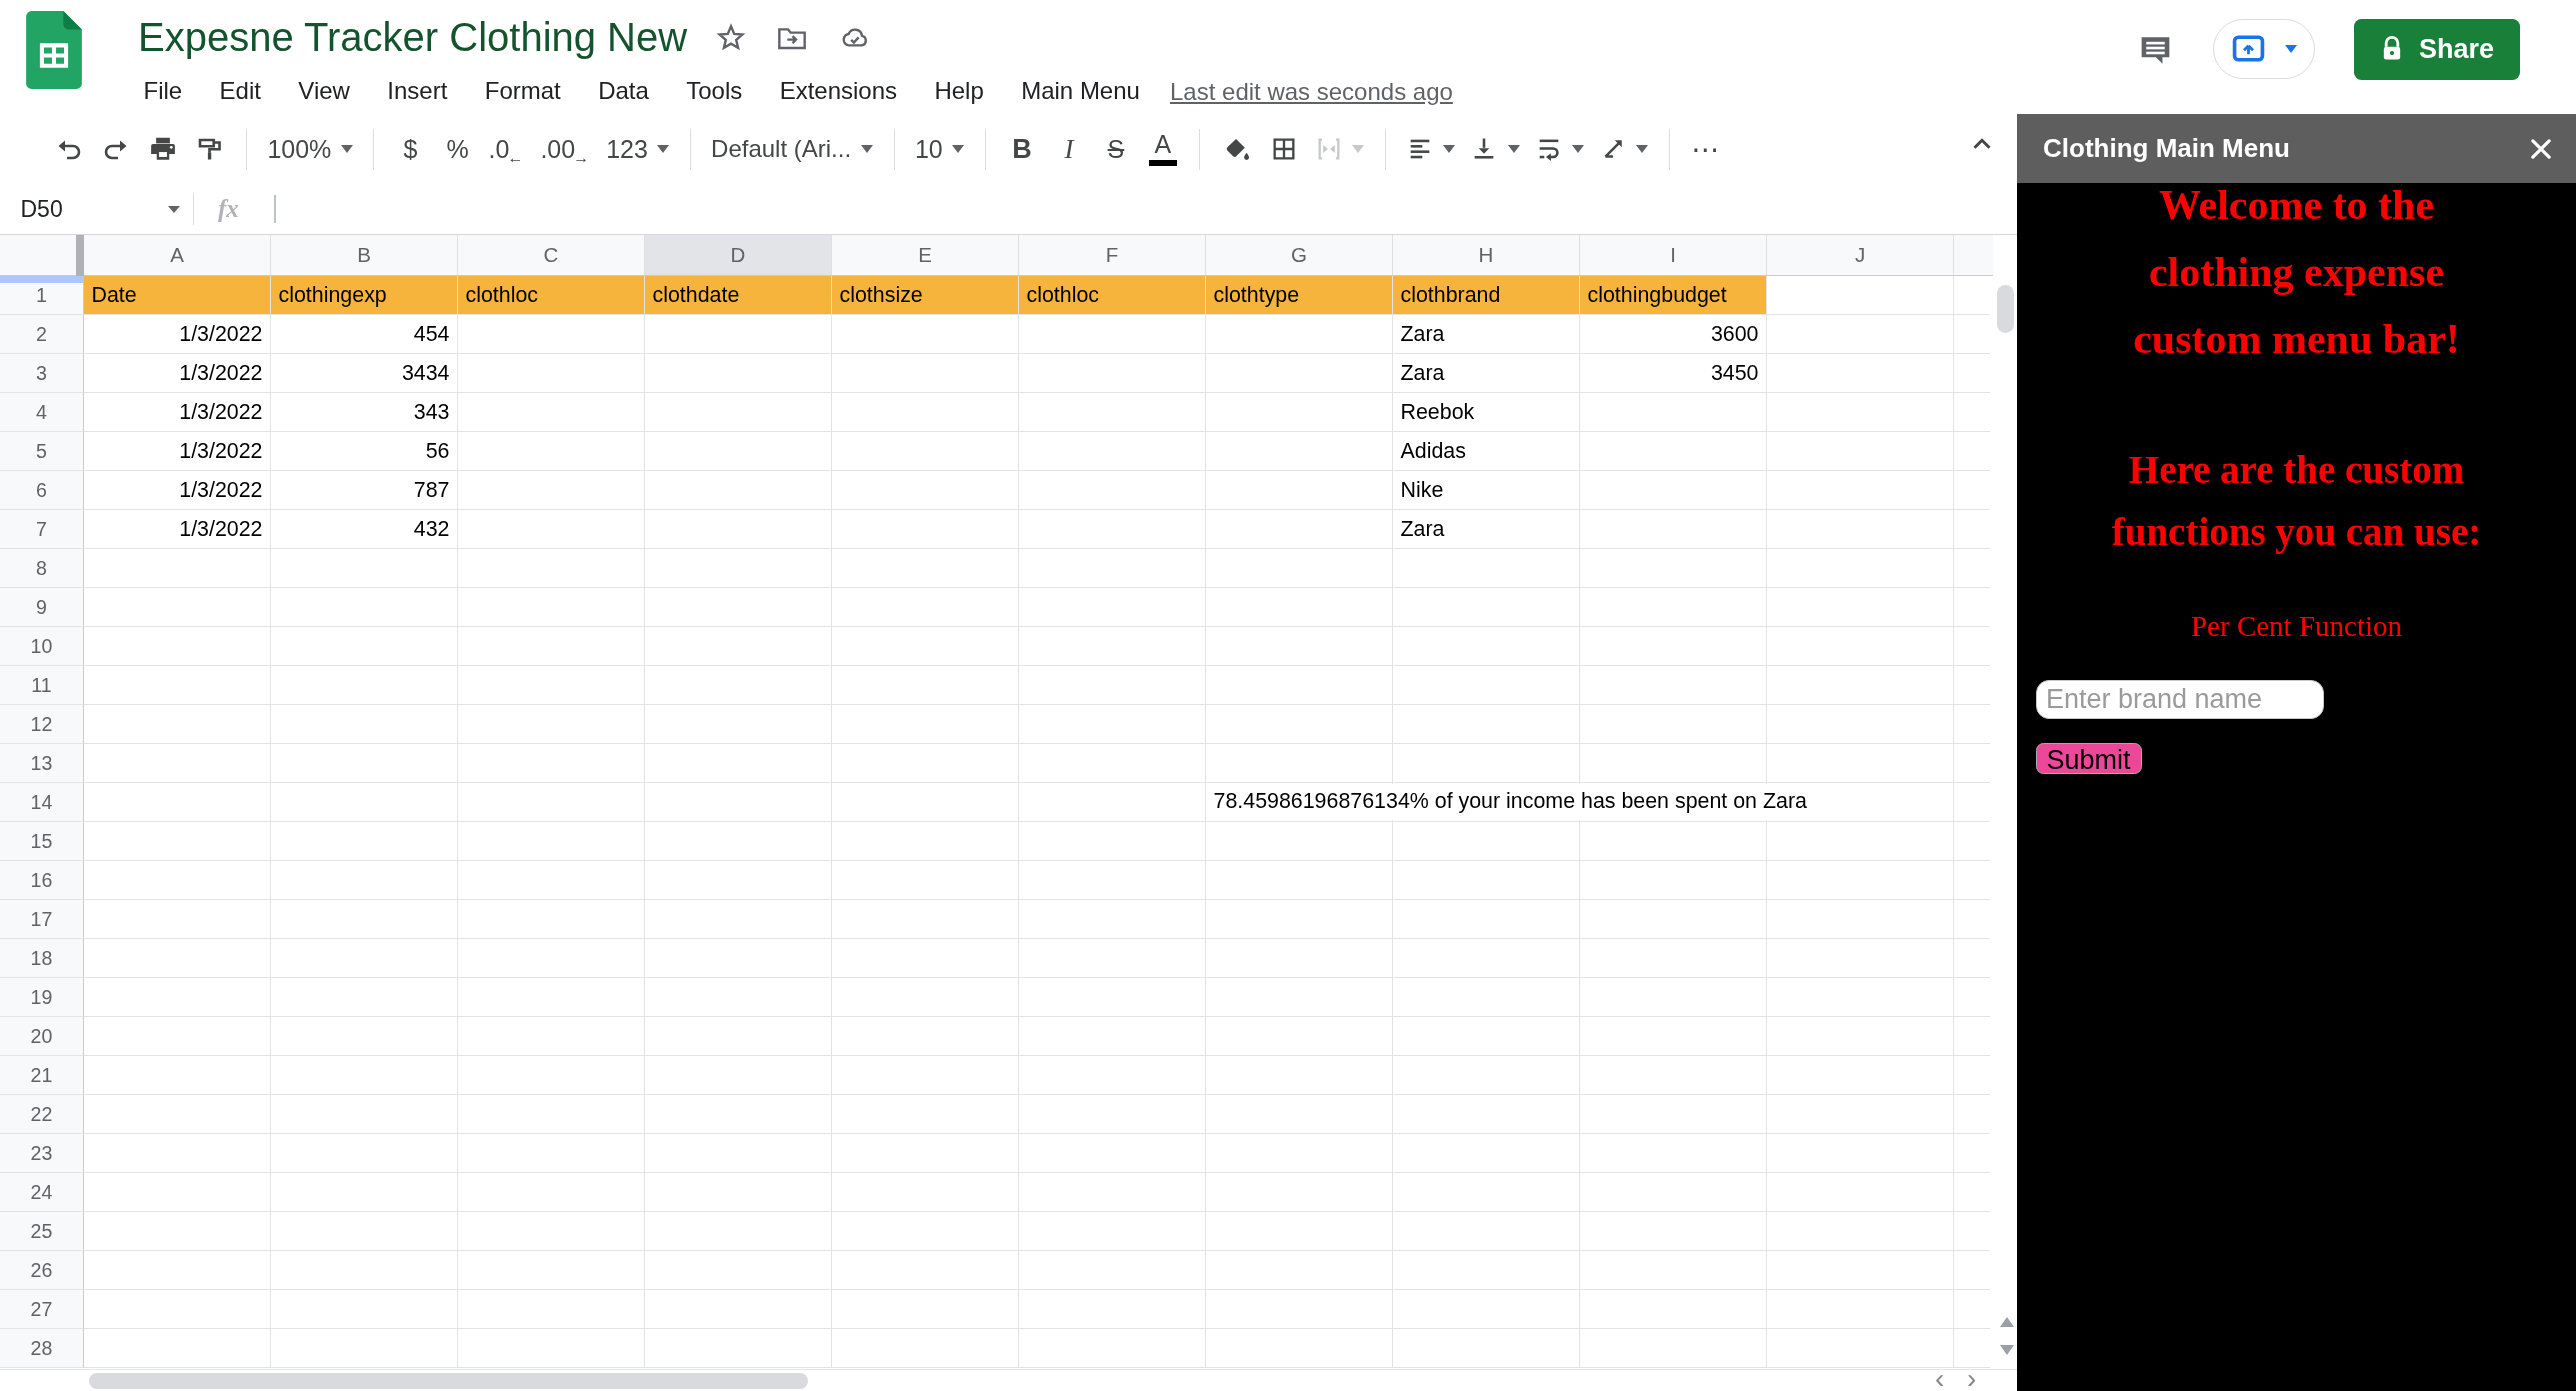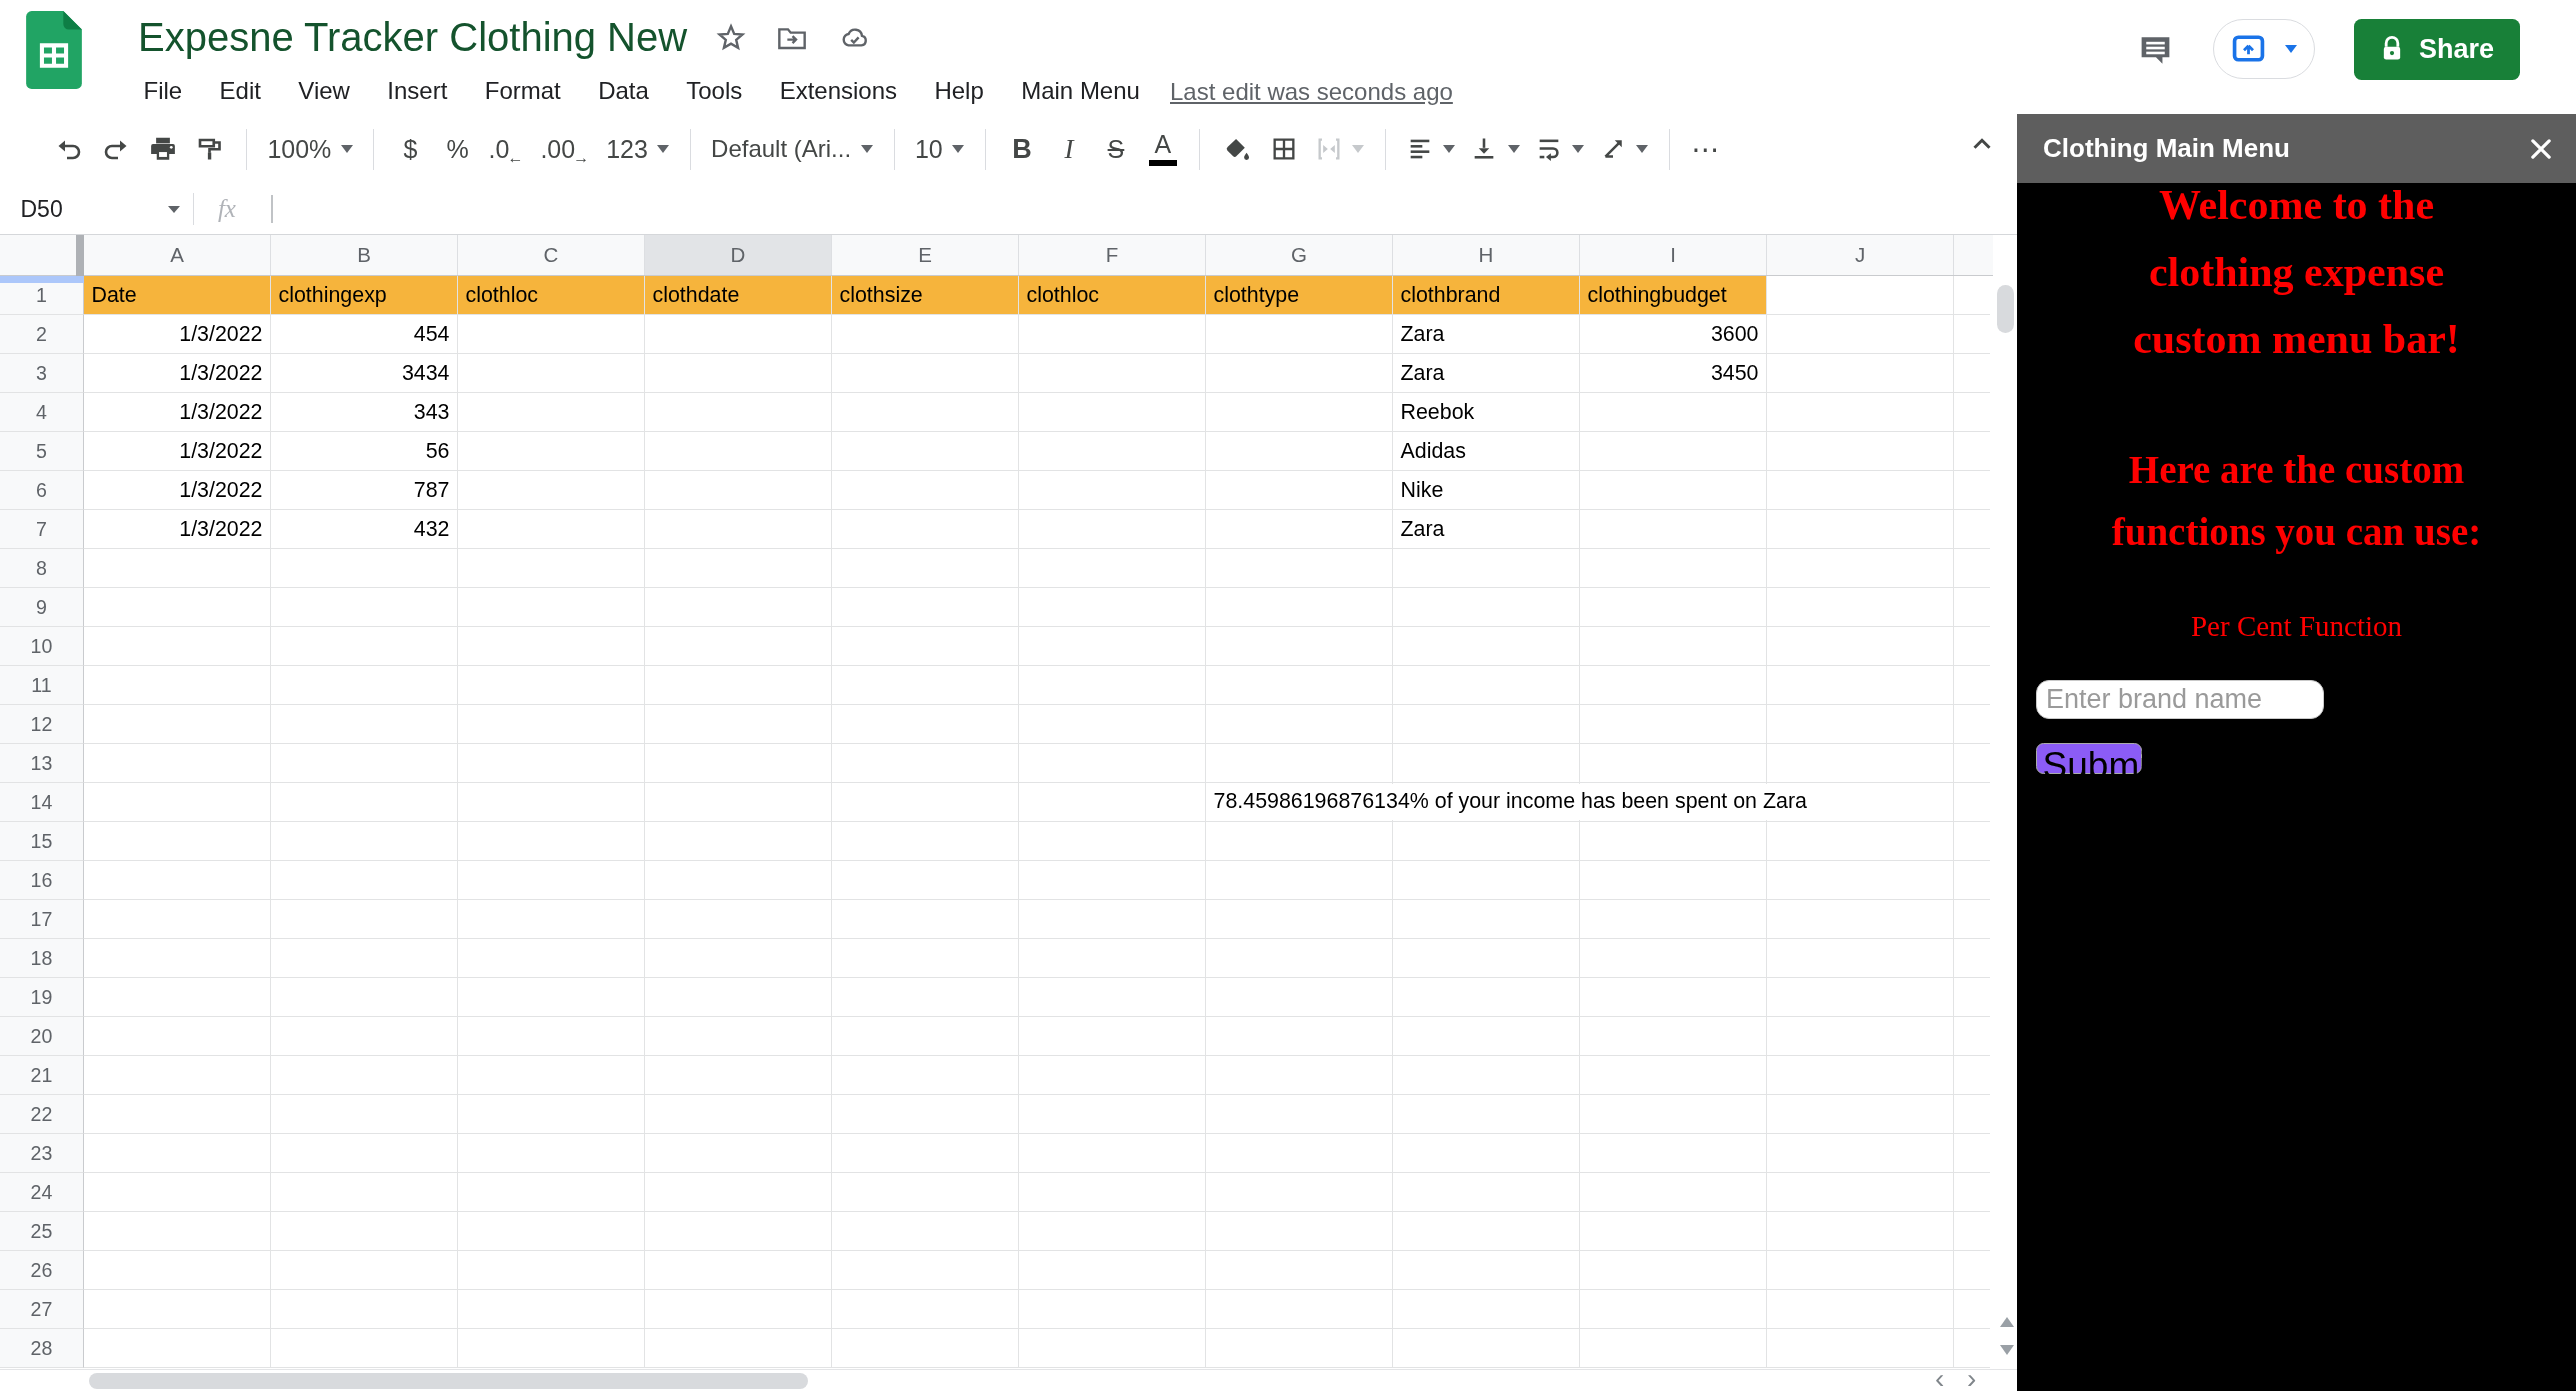--- a/index.html
+++ b/index.html
@@ -42,21 +42,21 @@
   #more-dots{font-size:28px;letter-spacing:1.9px;}
   #collapse-btn{left:1967px;top:129px;}
 
   
   #formulabar{left:0;top:184px;width:2017px;height:50px;border-bottom:0.9px solid #D5D7DA;
        display:flex;align-items:center;background:#fff;}
   #namebox{width:193px;height:100%;display:flex;align-items:center;box-sizing:border-box;
        padding-left:20.5px;font-size:23px;color:#202124;}
   #namebox .caret{border-top-width:7.5px;margin-left:auto;margin-right:13px;}
   #fbar-div{width:0.9px;height:32px;background:#DADCE0;}
-  #fx{font-family:"Liberation Serif",serif;font-style:italic;font-size:25px;color:#B0B3B8;margin-left:24px;}
+  #fx{font-family:"Liberation Serif",serif;font-style:italic;font-size:25px;color:#B0B3B8;margin-left:24px;font-weight:bold;}
   #fcursor{width:1.9px;height:28px;background:#C0C3C6;margin-left:35px;}
 
   
   #grid{left:0;top:235px;width:1993px;height:1134px;overflow:hidden;background:#fff;}
   #colheaders{display:flex;height:41px;background:#F8F9FA;border-bottom:0.9px solid var(--header-border,#C9CBCE);box-sizing:border-box;}
   #corner{width:84px;height:100%;box-sizing:border-box;border-right:0.9px solid var(--header-border,#C9CBCE);background:#F8F9FA;}
   .colhdr{width:187px;height:100%;box-sizing:border-box;border-right:0.9px solid #DDDFE2;
        display:flex;align-items:center;justify-content:center;font-size:20.5px;color:#5F6368;background:#F8F9FA;}
   .colhdr.sel{background:var(--selected-col-bg,#E2E4E7);}
   .colhdr.sliver,.cell.sliver{width:36px;border-right:none;}
@@ -92,22 +92,22 @@
   #sidebar-title{color:#fff;font-size:26px;font-weight:700;flex:1;}
   .red-heading{color:var(--sidebar-text-red,#FF0000);font-family:"Liberation Serif",serif;font-weight:700;
        text-align:center;white-space:pre-line;}
   #sb-h1{font-size:42px;line-height:1.6;margin:58px 9.3px 0;text-align:center;}
   #sb-h2{font-size:39px;line-height:1.6;margin:65px 9.3px 0;}
   #sb-fn{color:var(--sidebar-text-red,#FF0000);font-family:"Liberation Serif",serif;font-size:29px;
        text-align:center;margin-top:47px;}
   #brand-input{margin:37px 0 0 18.6px;width:268px;height:37px;border:1.9px solid #C9C9C9;border-radius:13px;
        font-size:27px;padding:0 9.3px;color:#202124;font-family:"Liberation Sans",sans-serif;}
   #brand-input::placeholder{color:#9A9A9A;}
-  #submit-btn{display:block;margin:24px 0 0 18.6px;width:106px;height:31px;background:#8b5cf6;
-       border:1.9px solid #ABABAB;border-radius:7.5px;font-size:37px;color:#000;
+  #submit-btn{display:block;margin:24px 0 0 18.6px;width:106px;height:31px;background:#ec4899;
+       border:1.9px solid #ABABAB;border-radius:7.5px;font-size:27px;color:#000;
        font-family:"Liberation Sans",sans-serif;}
 </style>
 </head>
 <body>
 
 <div id="topbar" class="abs">
   <div id="logo" class="abs">
     <svg width="56" height="78" viewBox="0 0 30 42">
       <path d="M3 0 h17 l10 10 v29 a3 3 0 0 1 -3 3 H3 a3 3 0 0 1 -3 -3 V3 a3 3 0 0 1 3 -3 Z" fill="#21A464"></path>
       <path d="M20 0 L30 10 H23 a3 3 0 0 1 -3 -3 Z" fill="#0E7E45"></path>

